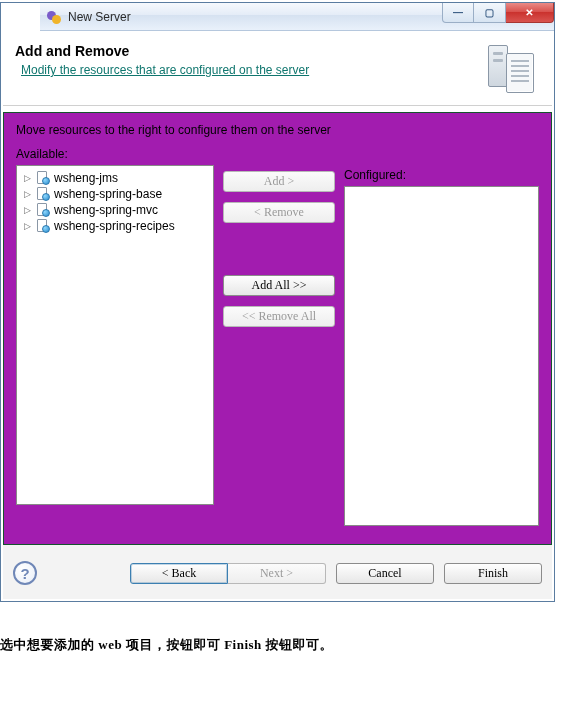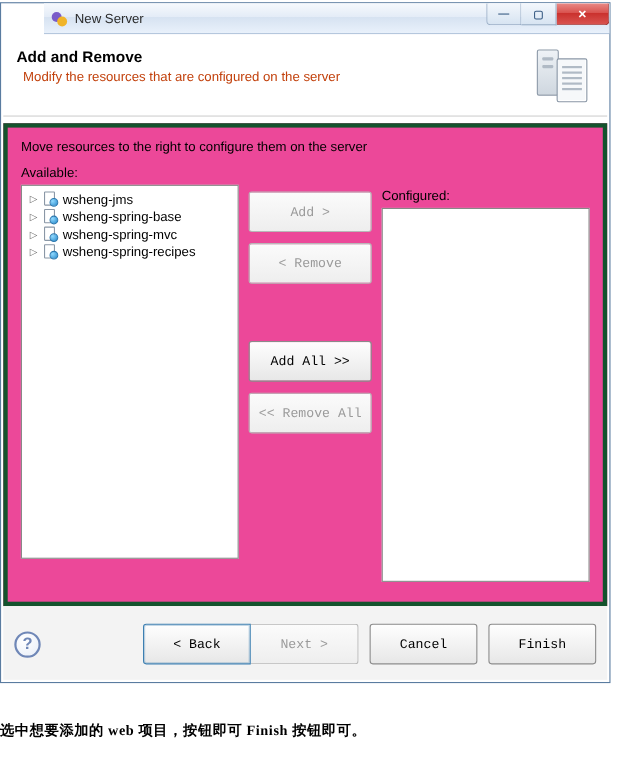--- a/index.html
+++ b/index.html
@@ -52,40 +52,40 @@
   
   .client { padding:2px; }
   .header {
     background:#fff;
     padding:10px 14px 10px 12px;
     display:flex; align-items:flex-start;
     border-bottom:1px solid #d0d0d0;
   }
   .header-left { flex:1; }
   .header-title { font-size:14px; font-weight:bold; margin-bottom:4px; }
-  .header-desc  { font-size:12px; color:#c2410c; padding-left:6px; }
+  .header-desc  { font-size:12px; color:#0f766e; padding-left:6px;text-decoration:underline; }
   .header-icon {
     width:50px; height:52px; margin-left:8px;
     position:relative;
   }
   .srv-box { position:absolute; left:0; top:2px; width:20px; height:42px;
     border:1px solid #8a97a6; background:linear-gradient(#eef2f6,#cfd7df);
     border-radius:2px; }
   .srv-box::before, .srv-box::after { content:""; position:absolute; left:4px; right:4px; height:3px; background:#b0bac5; border-radius:1px; }
   .srv-box::before { top:6px; } .srv-box::after { top:13px; }
   .doc-box { position:absolute; left:18px; top:10px; width:28px; height:40px;
     border:1px solid #8a97a6; background:#f6f8fa; border-radius:2px;
     box-shadow:-1px -1px 0 #fff inset; }
   .doc-box::before { content:""; position:absolute; left:4px; right:4px; top:6px; height:2px; background:#b0bac5; box-shadow:0 5px 0 #b0bac5,0 10px 0 #b0bac5,0 15px 0 #b0bac5,0 20px 0 #b0bac5; }
   
   .body {
-    border:4px solid #14532d;
+    border:1px solid #14532d;
     margin-top:6px;
     padding:10px 12px 18px 12px;
-    background:#ec4899;
+    background:#a21caf;
   }
   .instruct { margin-bottom:10px; color:#000; }
   .columns {
     display:flex;
     gap:0;
     align-items:flex-start;
   }
   .col-label { margin-bottom:4px; }
   .col { display:flex; flex-direction:column; }
   .col.left  { width:198px; }
@@ -110,25 +110,25 @@
   .mod-icon {
     width:14px; height:14px; position:relative;
   }
   .mod-icon .page { position:absolute; left:1px; top:0; width:10px; height:13px; background:#fff; border:1px solid #8a97a6; border-radius:1px; }
   .mod-icon .globe { position:absolute; left:6px; top:6px; width:8px; height:8px; border-radius:50%; background:radial-gradient(circle at 30% 30%, #8fd9ff, #2a8acb); border:1px solid #2a78b0; }
   .item-label { }
   
   .mid .btn { width:112px; margin-bottom:10px; }
   .mid .spacer { height:42px; }
   .btn {
-    height:37px;
+    height:21px;
     border:1px solid #8b8b8b;
     border-radius:3px;
     background:linear-gradient(#fefefe,#e7e7e7);
-    font-family:Liberation Mono, monospace; font-size:12px;
+    font-family:Liberation Serif, serif; font-size:12px;
     display:inline-flex; align-items:center; justify-content:center;
     cursor:pointer;
     color:#000;
   }
   .btn.disabled {
     color:#9a9a9a;
     cursor:default;
     background:linear-gradient(#fbfbfb,#eeeeee);
     border-color:#b8b8b8;
   }

